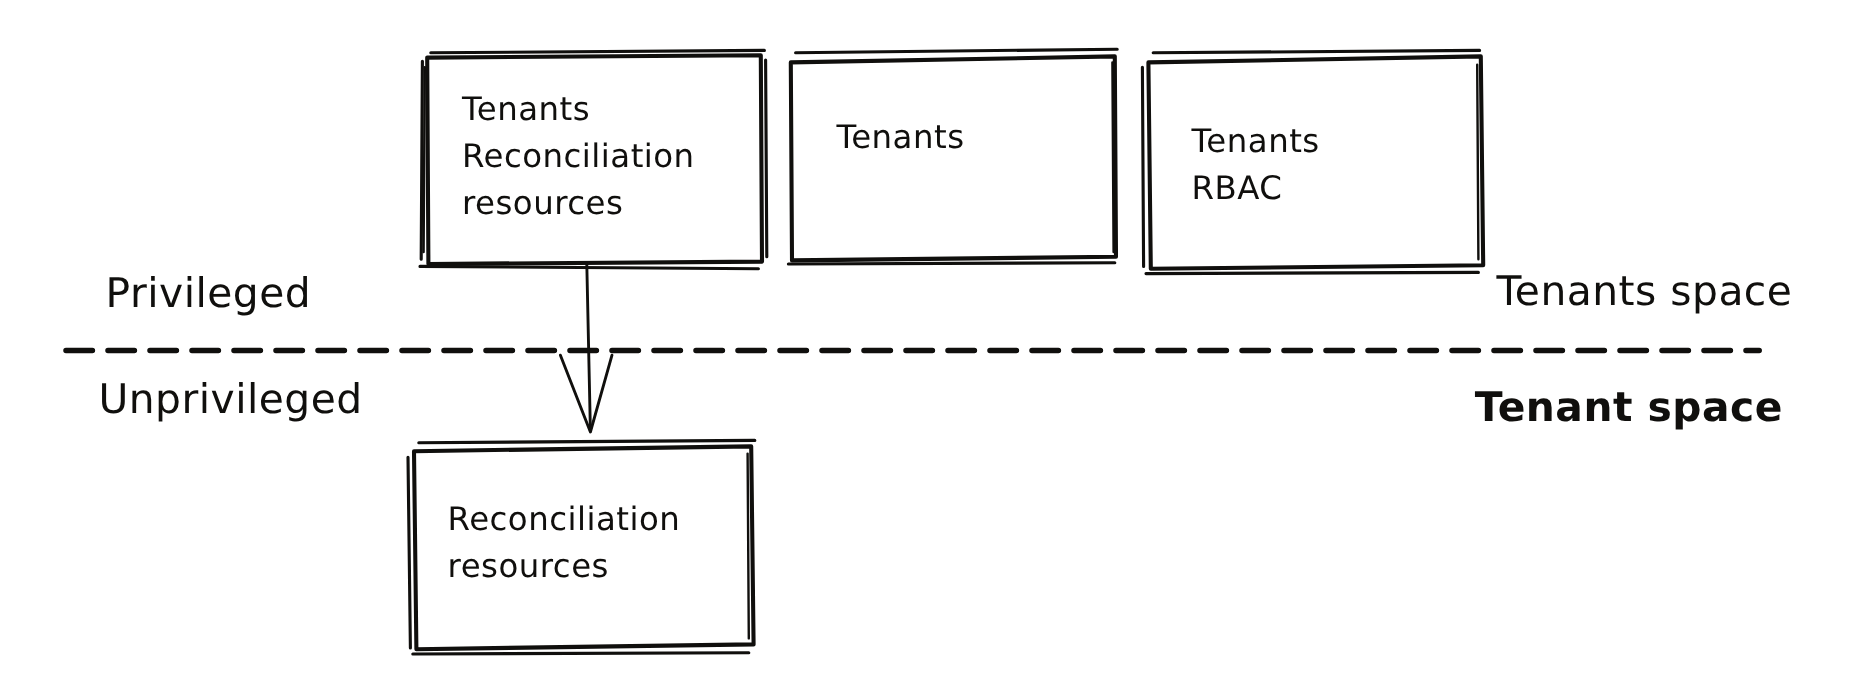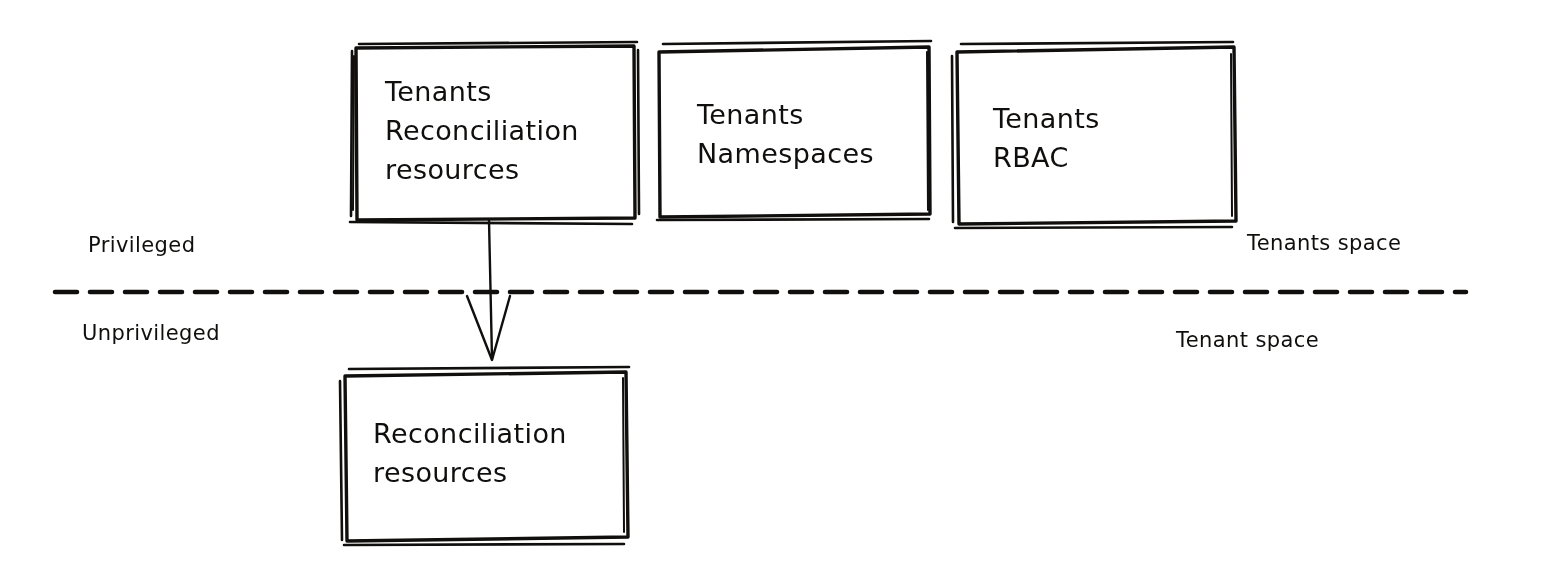--- a/index.html
+++ b/index.html
@@ -38,21 +38,21 @@
     font-size: 27px;
     line-height: 39px;
     white-space: pre;
     letter-spacing: 0.4px;
     font-weight: 400;
   }
   .side-label {
     position: absolute;
     color: #100f0d;
     font-family: "DejaVu Sans", sans-serif;
-    font-size: 21px;
+    font-size: 34px;
     line-height: 30px;
     white-space: nowrap;
     letter-spacing: 0.4px;
   }
   .node-box {
     position: absolute;
   }
   .divider-zone {
     position: absolute;
   }
@@ -97,31 +97,31 @@
       <path class="sketch-stroke" stroke-width="2.0" d="M623,378 L624,532"></path>
     </g>
 
   </svg>
 
   <div class="node-box" style="left:356px; top:46px; width:280px; height:174px;">
     <div class="box-label" style="left:29px; top:26px;"><span>Tenants</span><br><span>Reconciliation</span><br><span>resources</span></div>
   </div>
 
   <div class="node-box" style="left:659px; top:47px; width:271px; height:170px;">
-    <div class="box-label" style="left:38px; top:48px;"><span>Tenants</span><br><span>Namespaces</span></div>
+    <div class="box-label" style="left:38px; top:48px;"><span>Tenants</span><br></div>
   </div>
 
   <div class="node-box" style="left:957px; top:47px; width:279px; height:177px;">
     <div class="box-label" style="left:36px; top:52px;"><span>Tenants</span><br><span>RBAC</span></div>
   </div>
 
   <div class="node-box" style="left:345px; top:372px; width:283px; height:169px;">
     <div class="box-label" style="left:28px; top:42px;"><span>Reconciliation</span><br><span>resources</span></div>
   </div>
 
   <div class="divider-zone">
     <div class="side-label" style="left:88px; top:230px;">Privileged</div>
     <div class="side-label" style="left:82px; top:318px;text-align:right;">Unprivileged</div>
     <div class="side-label" style="left:1247px; top:228px;">Tenants space</div>
-    <div class="side-label" style="left:1176px; top:325px;">Tenant space</div>
+    <div class="side-label" style="left:1229px; top:325px;font-weight:bold;">Tenant space</div>
   </div>
 
 </div>
 
 </body></html>

